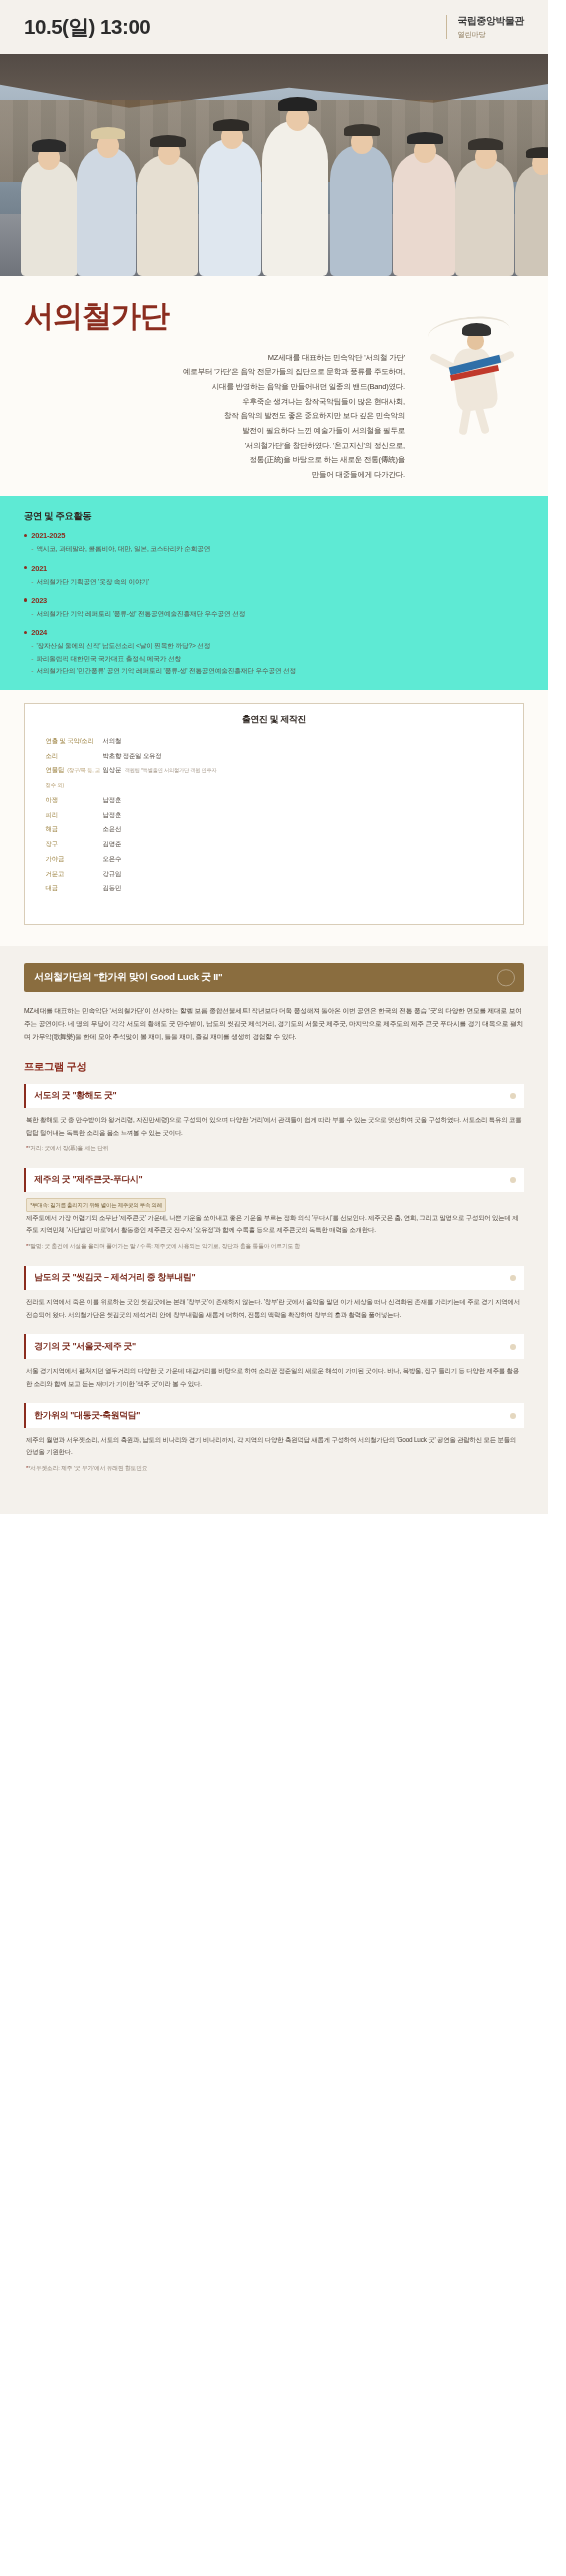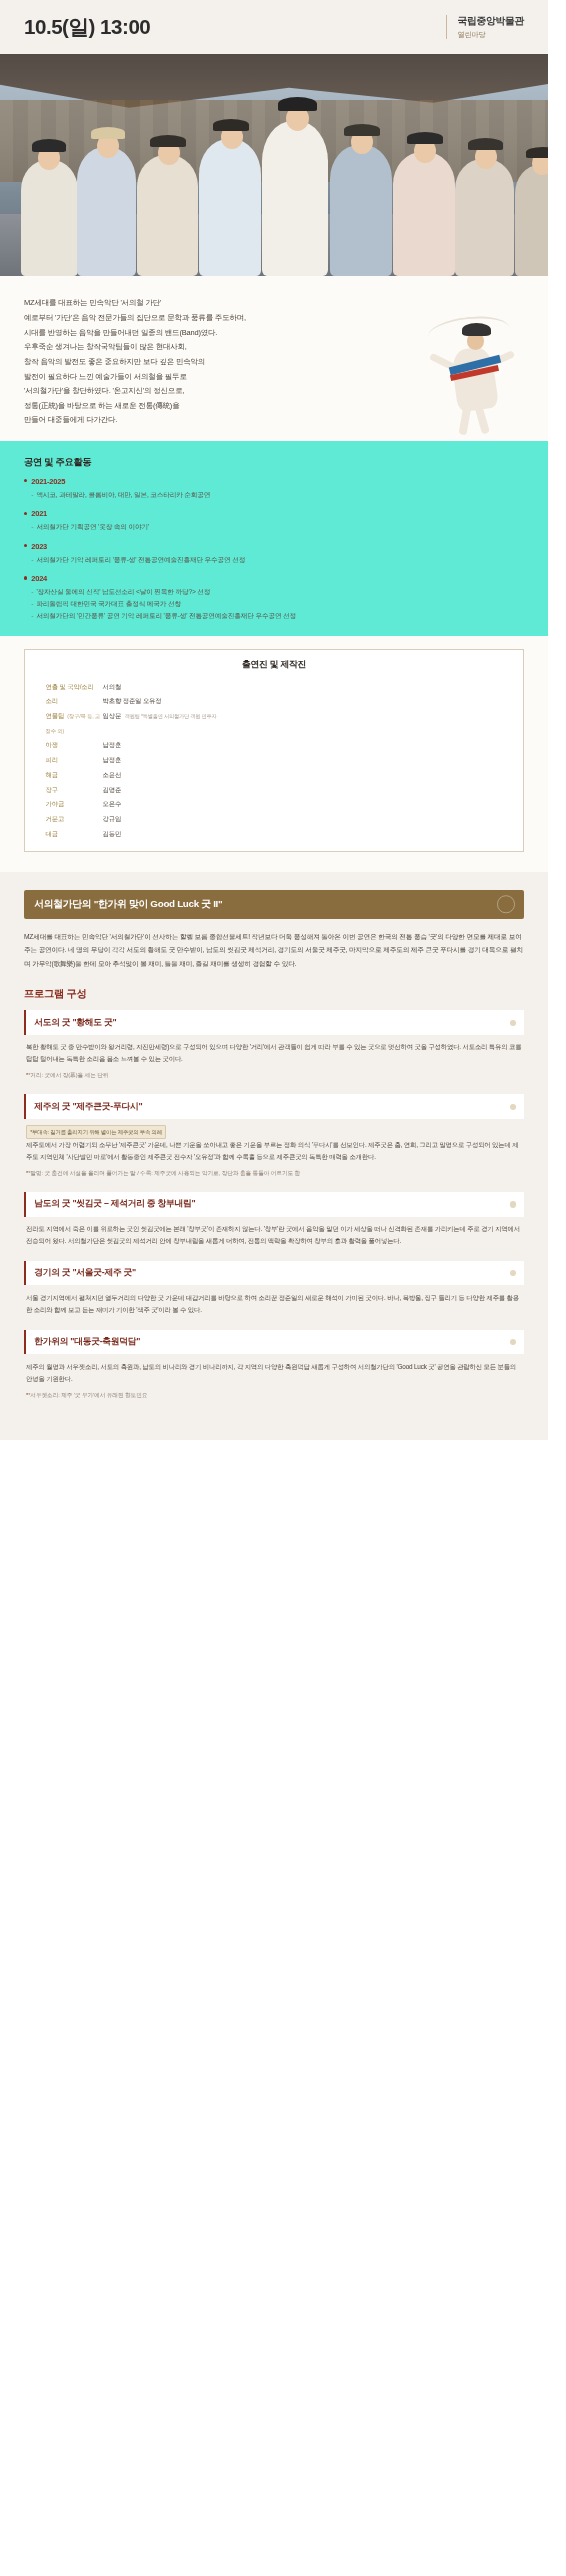--- a/index.html
+++ b/index.html
@@ -110,20 +110,21 @@
     color: #8b2d1f;
     letter-spacing: -1px;
     margin-bottom: 13.4px;
   }
   .intro-p {
     font-size: 7.5px;
     line-height: 1.95;
     color: #4a4038;
     letter-spacing: -0.2px;
     max-width: 381px;
+    text-align: right;
   }
 
   .dancer {
     position: absolute;
     right: 17.5px;
     top: 36px;
     width: 113px;
     height: 129px;
   }
   .dancer .body {
@@ -219,21 +220,21 @@
   }
 
   
   .credits-wrap {
     background: #fdfbf7;
     padding: 13.4px 24px 20.6px 24px;
   }
   .credits {
     border: 0.5px solid #d9cdb8;
     background: #ffffff;
-    padding: 0 0 9px 0;
+    padding: 0 0 28px 0;
     position: relative;
   }
   .credits-title {
     text-align: center;
     font-size: 8.8px;
     font-weight: bold;
     color: #2f2722;
     padding: 9.3px 0 8.2px 0;
     letter-spacing: -0.3px;
   }
@@ -414,20 +415,21 @@
       <div class="head" style="left:475px; bottom:107px; width:21.6px; height:24px;"></div>
       <div class="hat" style="left:468px; bottom:126px; width:35px; height:11.3px; background:#37332e;"></div>
 
       <div class="p" style="left:515px; width:52px; height:111px; background:#cfc6b8;"></div>
       <div class="head" style="left:532px; bottom:101px; width:20.6px; height:23px;"></div>
       <div class="hat" style="left:526px; bottom:118px; width:33px; height:10.3px; background:#2f2c28;"></div>
     </div>
   </div>
 
   <div class="title-band">
+    <div class="big-title">서의철가단</div>
     <div class="intro-p" style="white-space: pre-line;">MZ세대를 대표하는 민속악단 '서의철 가단'
 예로부터 '가단'은 음악 전문가들의 집단으로 문학과 풍류를 주도하며,
 시대를 반영하는 음악을 만들어내던 일종의 밴드(Band)였다.
 우후죽순 생겨나는 창작국악팀들이 많은 현대사회,
 창작 음악의 발전도 좋은 중요하지만 보다 깊은 민속악의
 발전이 필요하다 느낀 예술가들이 서의철을 필두로
 '서의철가단'을 창단하였다. '온고지신'의 정신으로,
 정통(正統)을 바탕으로 하는 새로운 전통(傳統)을
 만들어 대중들에게 다가간다.</div>
     <div class="dancer">

